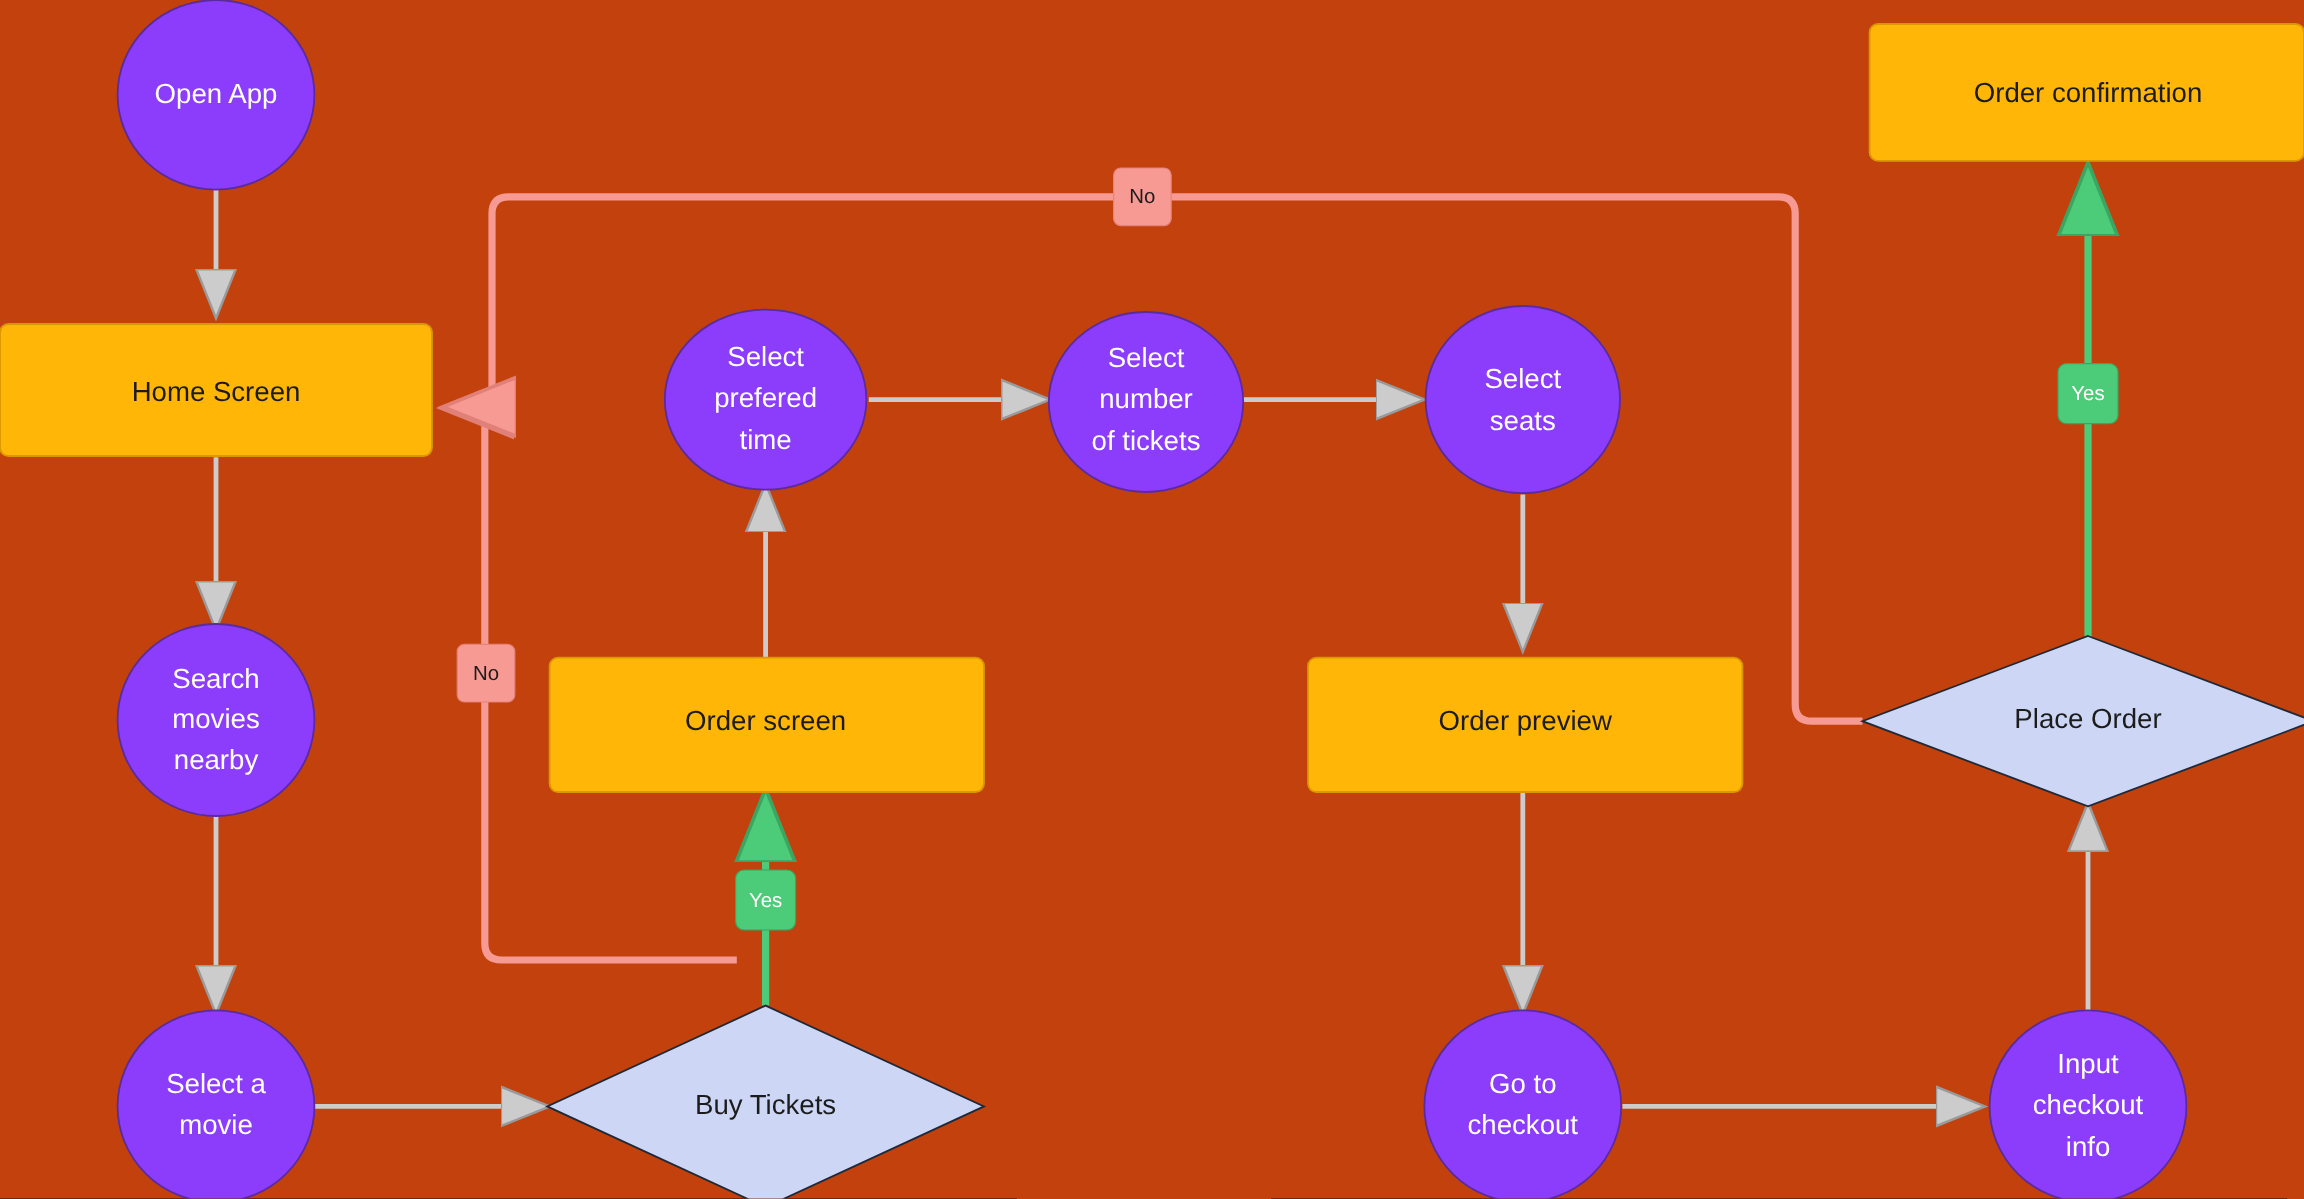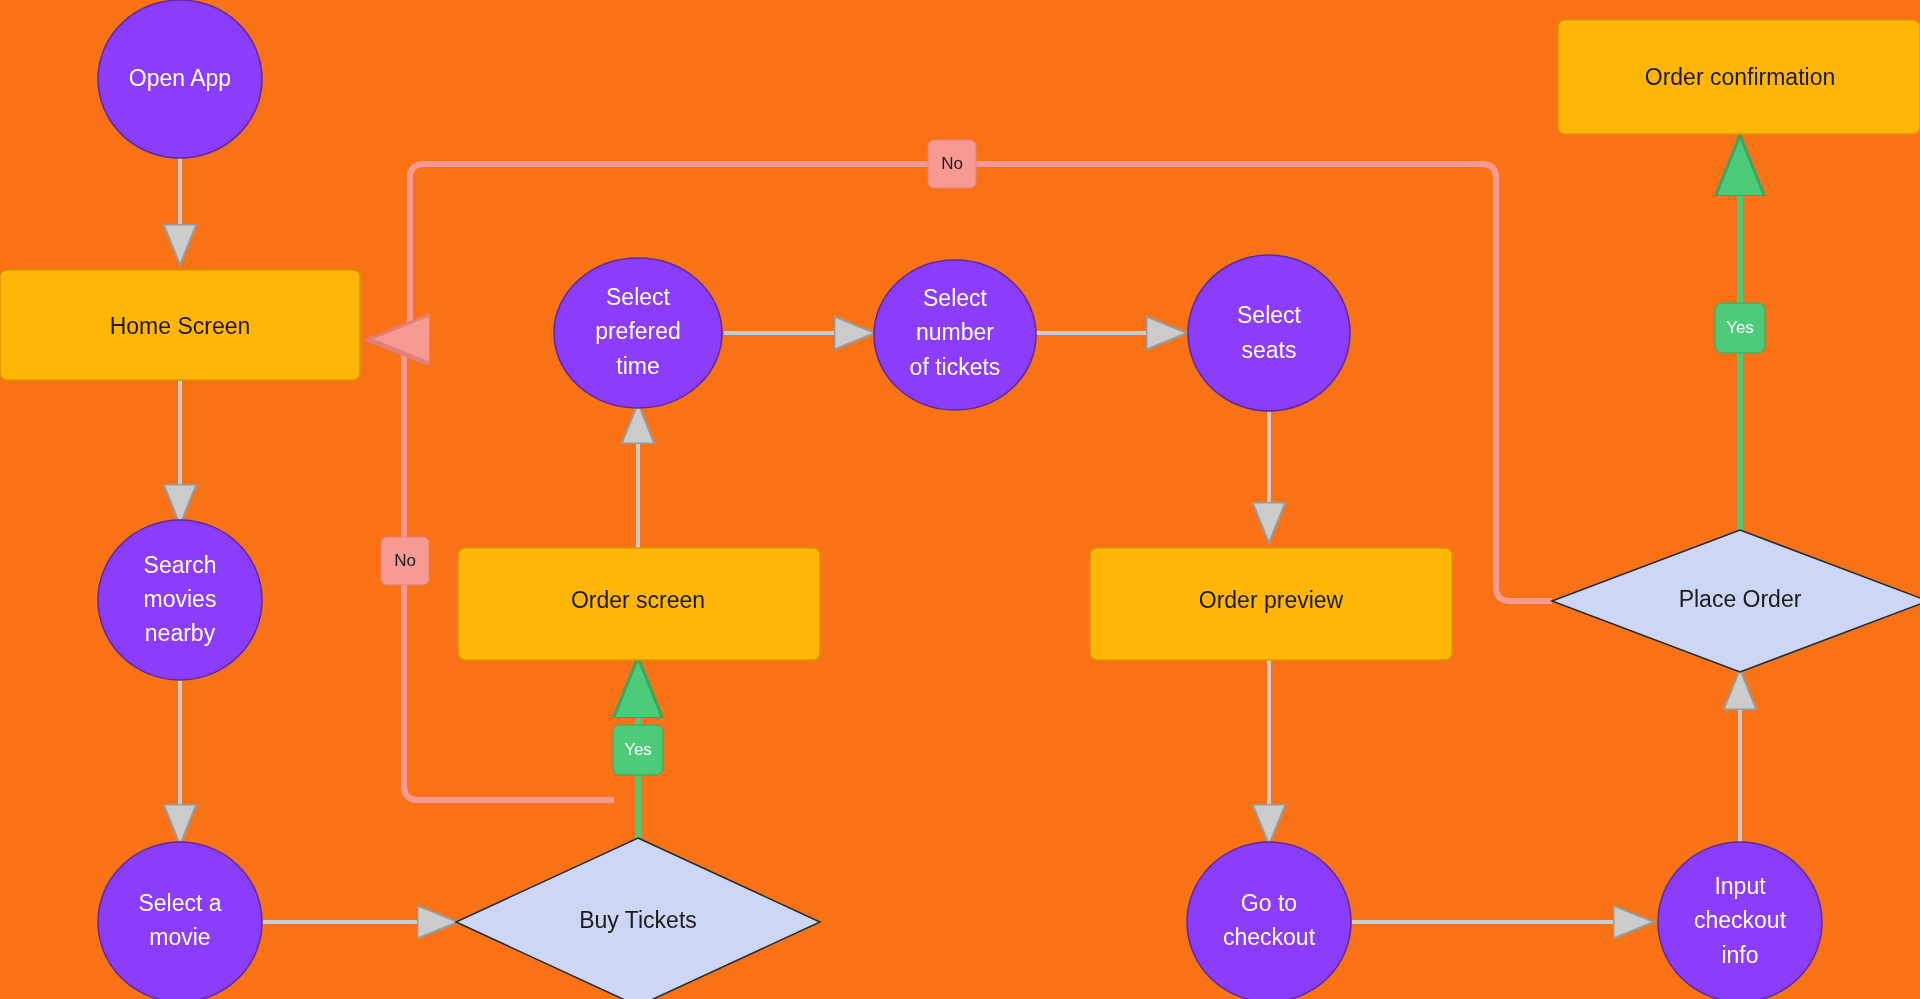--- a/index.html
+++ b/index.html
@@ -1,17 +1,17 @@
 <!DOCTYPE html>
 <html><head>
 <meta charset="utf-8">
 <style>
   html,body{margin:0;padding:0;background:#000;}
   body{width:1920px;height:999px;overflow:hidden;font-family:"Liberation Sans",sans-serif;}
-  #stage{position:relative;width:1920px;height:999px;background:#f97316;}
+  #stage{position:relative;width:1920px;height:999px;background:#c2410c;}
   svg#flow{position:absolute;inset:0;width:1920px;height:999px;display:block;}
   .node-text{font-family:"Liberation Sans",sans-serif;font-size:23px;dominant-baseline:middle;text-anchor:middle;}
   .t-light{fill:#ffffff;}
   .t-dark{fill:#1c1c1c;}
   .badge-text{font-family:"Liberation Sans",sans-serif;font-size:17px;dominant-baseline:middle;text-anchor:middle;}
   .badge-text-dark{fill:#1c1c1c;}
   .badge-text-light{fill:#ffffff;}
 </style>
 </head>
 <body>

